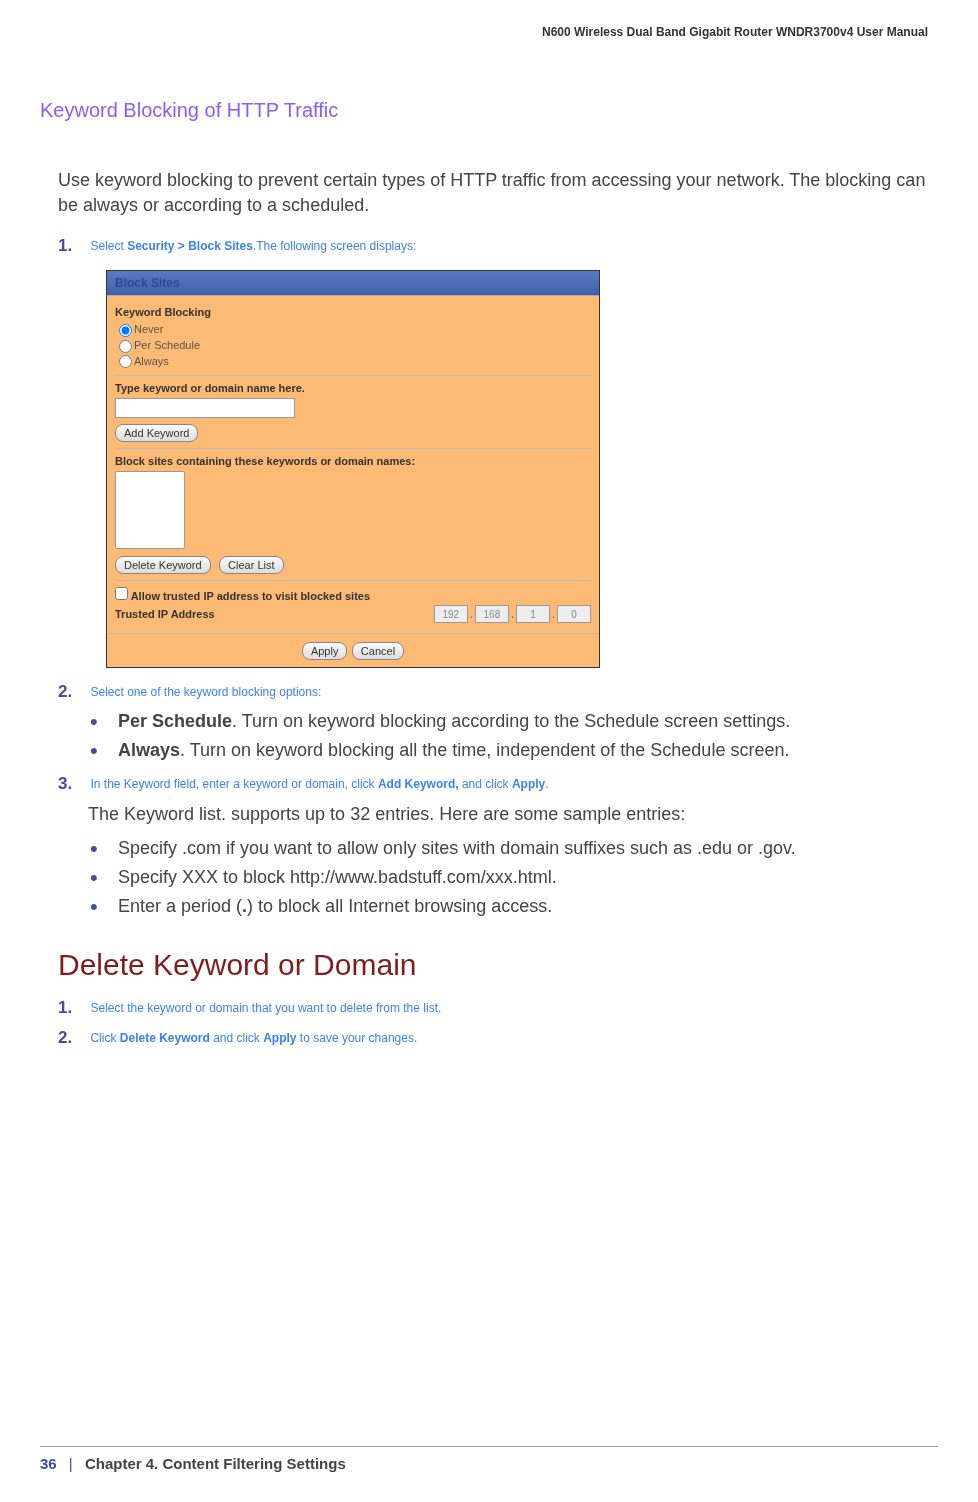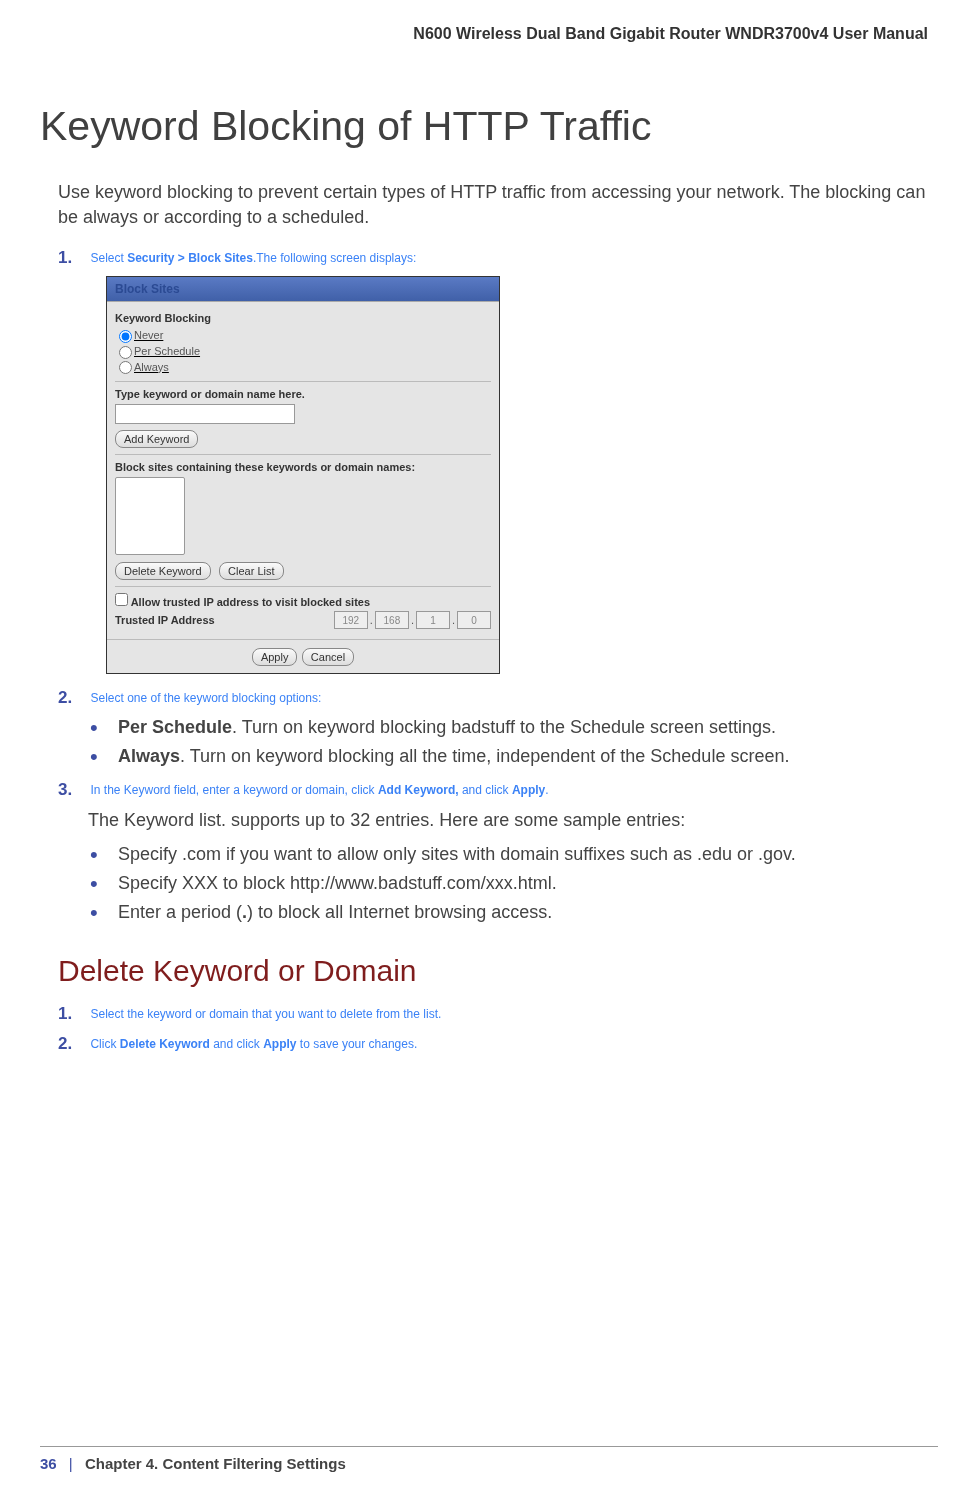--- a/index.html
+++ b/index.html
@@ -11,29 +11,29 @@
       font-family: Arial, Helvetica, sans-serif;
       background: #fff;
       width: 978px;
       height: 1502px;
       position: relative;
       padding: 0 40px;
     }
     .header-title {
       text-align: right;
       font-weight: bold;
-      font-size: 16px;
+      font-size: 12px;
       color: #333;
       padding: 25px 10px 60px 0;
     }
     .main-heading {
-      color: #404040;
-      font-size: 41px;
+      color: #8b5cf6;
+      font-size: 20px;
       font-weight: normal;
-      margin-bottom: 30px;
+      margin-bottom: 46px;
       padding-left: 0;
     }
     .intro-text {
       font-size: 18px;
       color: #444;
       line-height: 1.4;
       margin-bottom: 18px;
       padding-left: 18px;
     }
     .step-list {
@@ -56,23 +56,23 @@
       color: #3b82f6;
       display: inline;
       margin-top: 20px;
     }
     .bold {
       font-weight: bold;
     }
     
     .screenshot-container {
       border: 1.5px solid #333;
-      width: 394px;
-      margin: 8px 0 14px 48px;
-      background: #e5e5e5;
+      width: 494px;
+      margin: 14px 0 14px 48px;
+      background: #fdba74;
       font-family: Verdana, Arial, sans-serif;
     }
     .screenshot-header {
       background: linear-gradient(#5a7ac4, #4060a8);
       padding: 5px 8px;
       font-weight: bold;
       color: #2b4a93;
       font-size: 12px;
       border-bottom: 1px solid #aaa;
     }
@@ -81,21 +81,20 @@
     }
     .section-label {
       font-size: 11px;
       font-weight: bold;
       color: #333;
       margin-bottom: 4px;
     }
     .radio-group {
       padding-left: 4px;
       margin-bottom: 2px;
-      text-decoration: underline;
     }
     .radio-line {
       font-size: 11px;
       color: #555;
       padding: 1px 0;
     }
     .radio-line input {
       margin-right: 2px;
       vertical-align: middle;
     }
@@ -308,21 +307,21 @@
         <button class="btn">Cancel</button>
       </div>
     </div>
   </li>
 
   <li class="step-item">
     <span class="step-number">2.</span>
     <span class="step-text">Select one of the keyword blocking options:</span>
     <ul class="sub-list">
       <li class="sub-item">
-        <span class="bold">Per Schedule</span><span>. Turn on keyword blocking badstuff to the Schedule screen settings.</span>
+        <span class="bold">Per Schedule</span><span>. Turn on keyword blocking according to the Schedule screen settings.</span>
       </li>
       <li class="sub-item">
         <span class="bold">Always</span><span>. Turn on keyword blocking all the time, independent of the Schedule screen.</span>
       </li>
     </ul>
   </li>
 
   <li class="step-item">
     <span class="step-number">3.</span>
     <span class="step-text">

